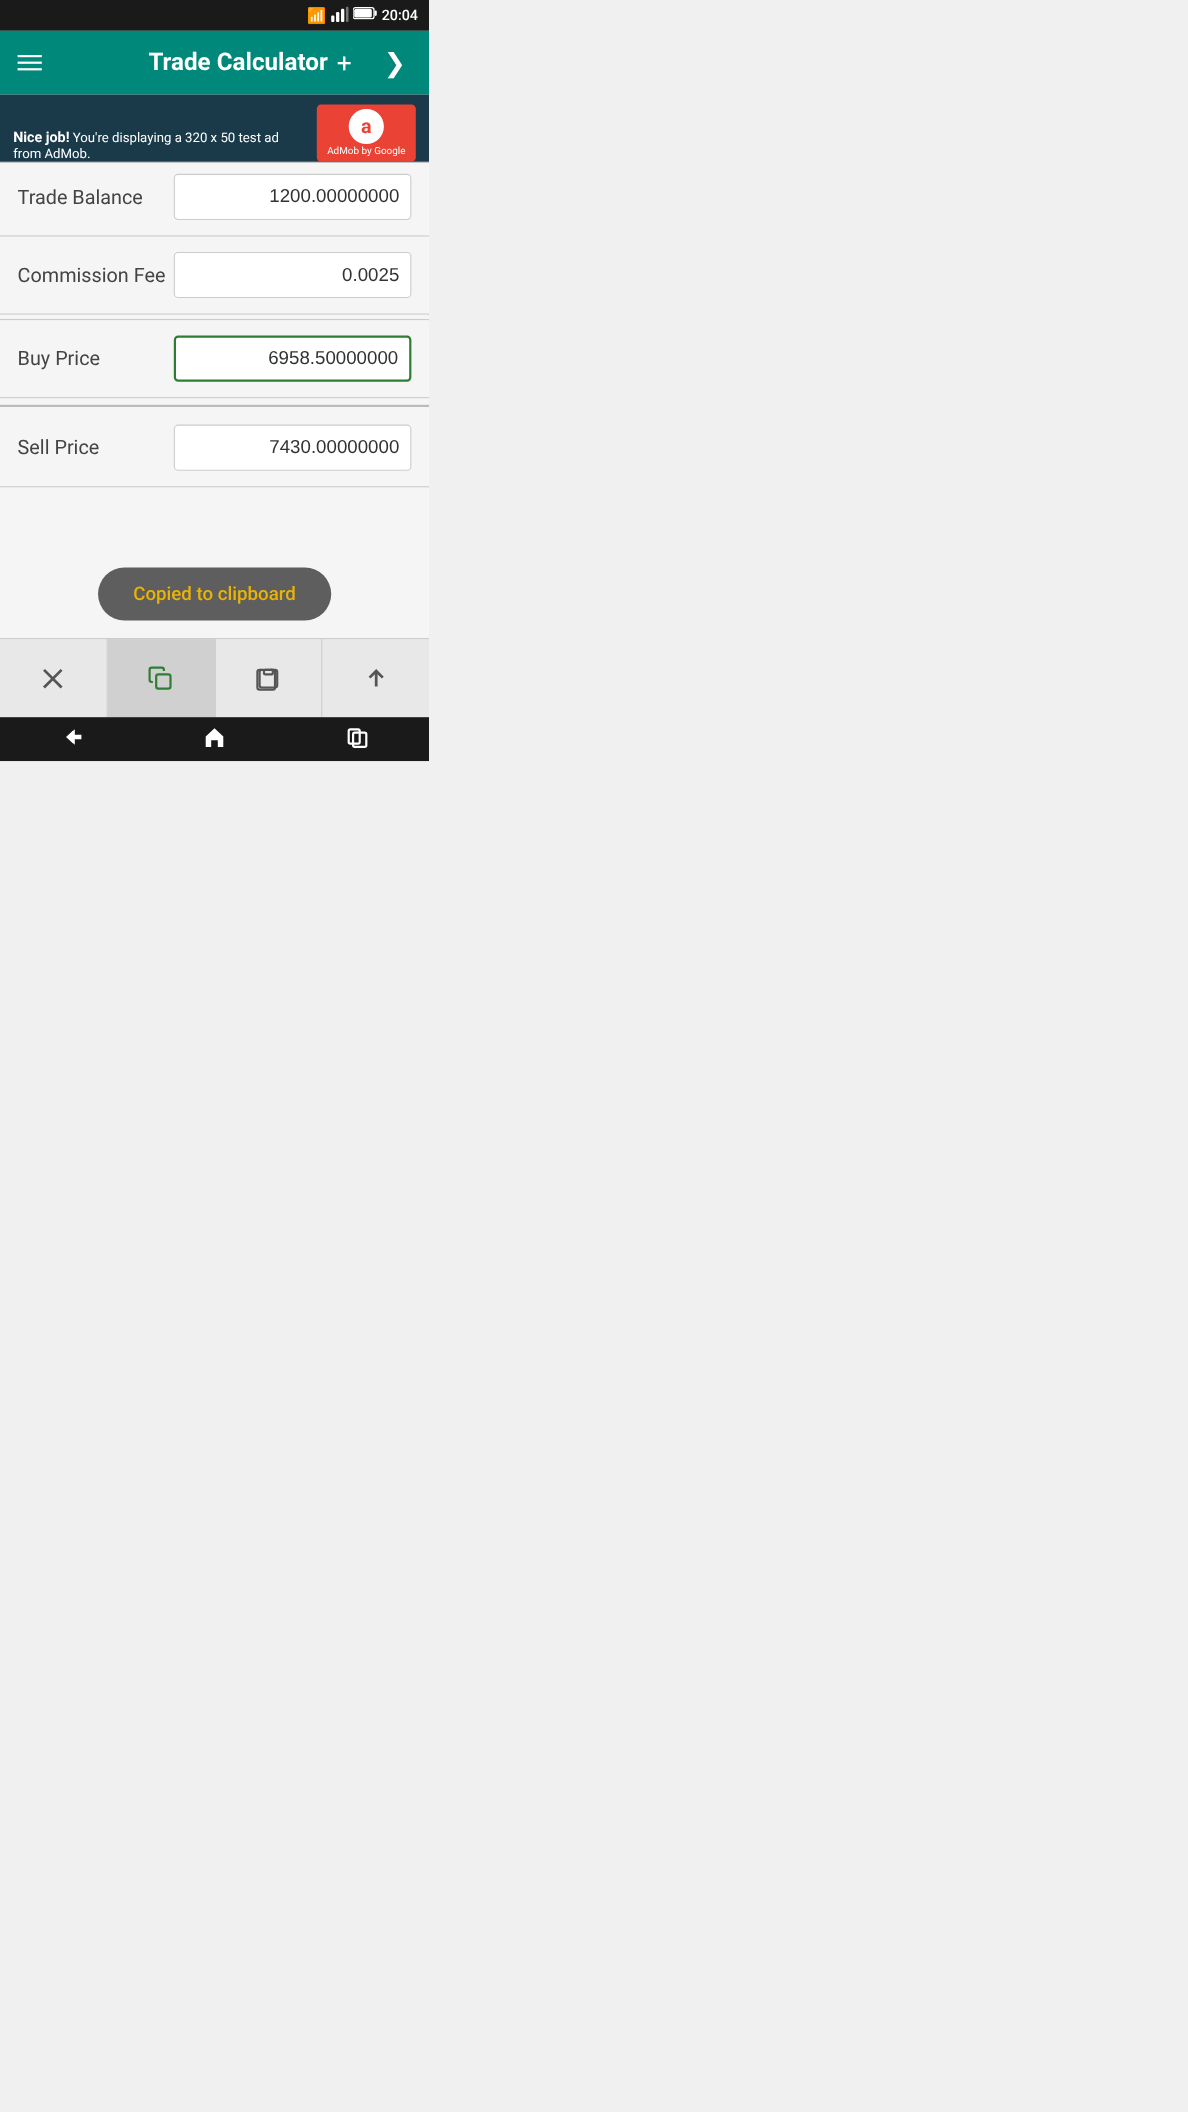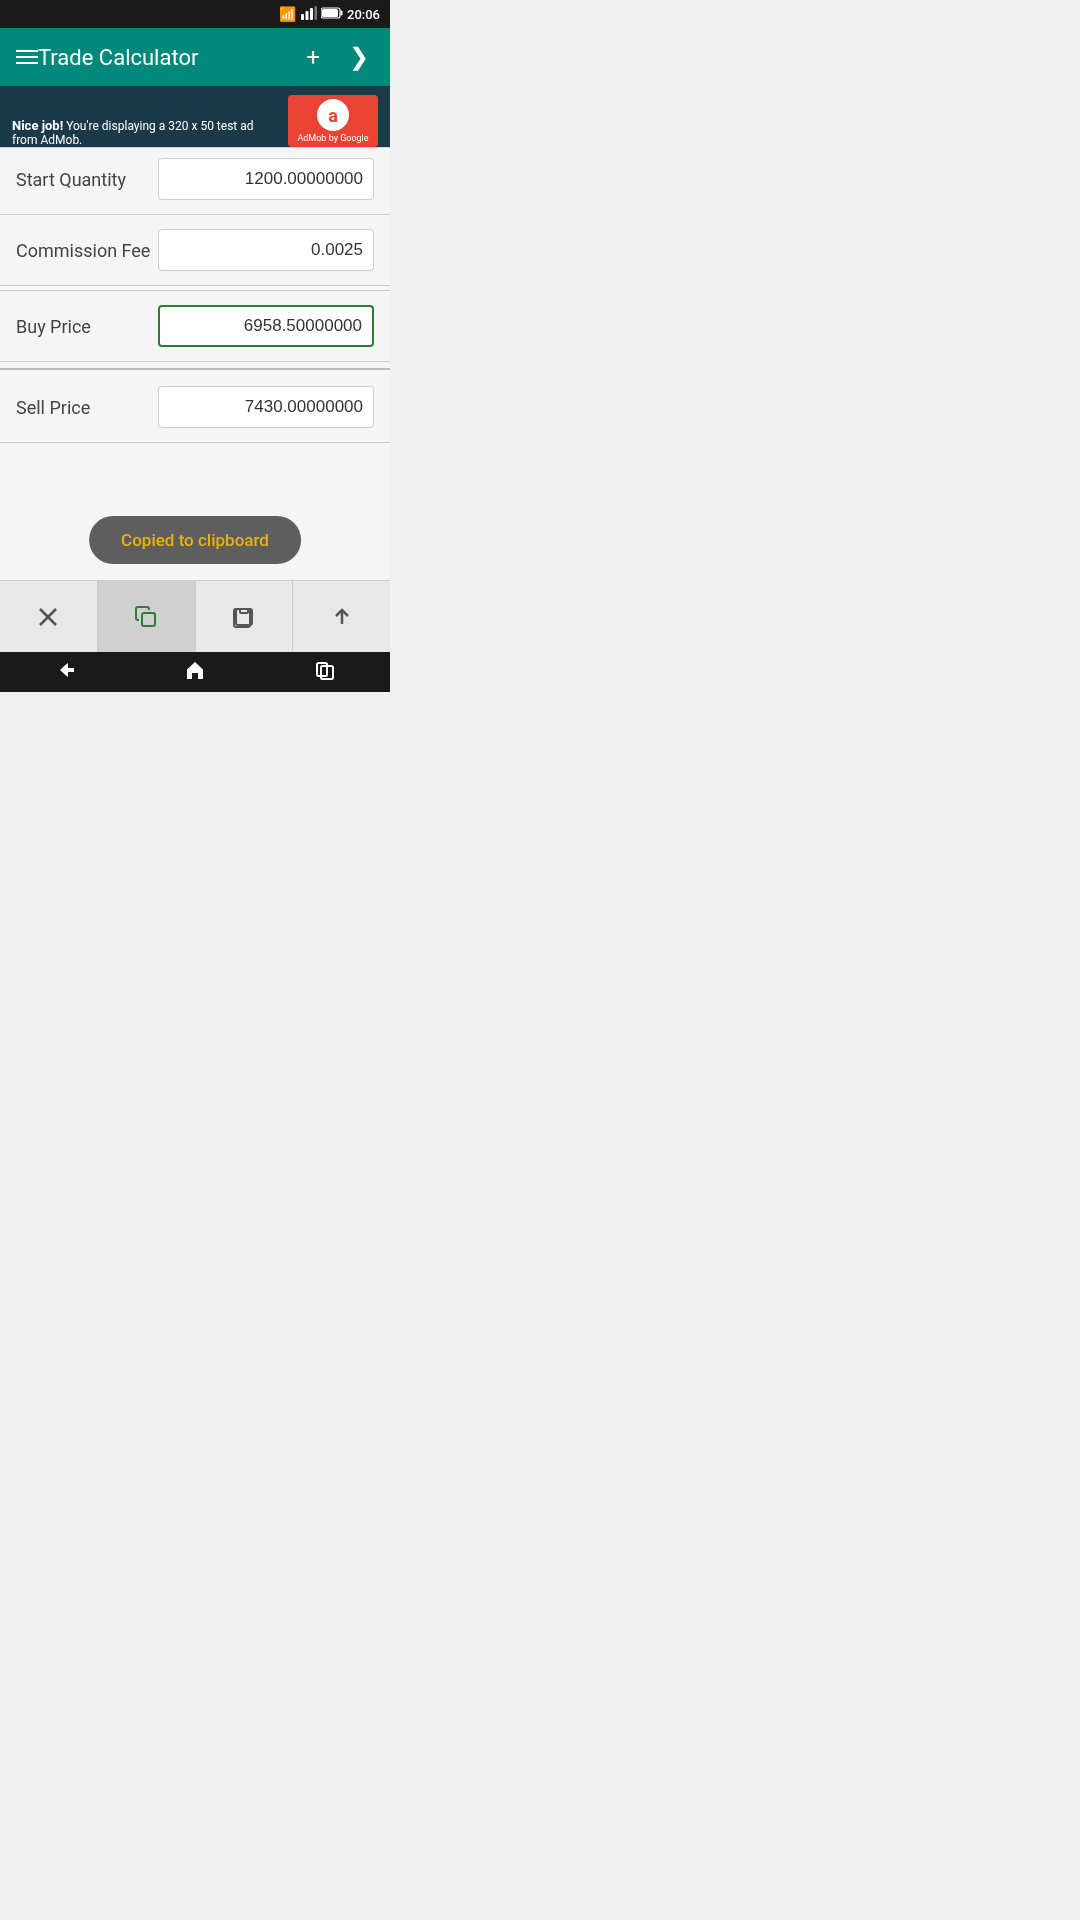--- a/index.html
+++ b/index.html
@@ -44,23 +44,23 @@
       background: #00897B;
       height: 58px;
       display: flex;
       align-items: center;
       padding: 0 16px;
       justify-content: space-between;
     }
     .app-bar-title {
       color: white;
       font-size: 22px;
-      font-weight: 400;
+      font-weight: 700;
       flex: 1;
-      text-align: left;
+      text-align: right;
     }
     .app-bar-icon {
       color: white;
       font-size: 24px;
       cursor: pointer;
       width: 30px;
       text-align: center;
     }
     .hamburger {
       display: flex;
@@ -246,21 +246,21 @@
         <rect x="13.5" y="0" width="2.5" height="14" rx="1" opacity="0.4"></rect>
       </svg>
     </span>
     <span class="battery-icon">
       <svg width="22" height="12" viewBox="0 0 22 12" fill="white">
         <rect x="0" y="1" width="19" height="10" rx="2" stroke="white" stroke-width="1.2" fill="none"></rect>
         <rect x="19.5" y="3.5" width="2" height="5" rx="1" fill="white"></rect>
         <rect x="1" y="2" width="16" height="8" rx="1.5" fill="white"></rect>
       </svg>
     </span>
-    <span class="status-time">20:06</span>
+    <span class="status-time">20:04</span>
   </div>
 </div>
 
 <div class="app-bar">
   <div class="hamburger">
     <span></span>
       <span></span>
       <span></span>
   </div>
   <div class="app-bar-title">Trade Calculator</div>
@@ -277,21 +277,21 @@
   <div class="admob-logo">
     <div class="admob-circle">a</div>
     <div class="admob-text">AdMob by Google</div>
   </div>
 </div>
 
 <div class="content">
 
   <div id="fields-group-1">
       <div class="form-row">
-        <div class="form-label">Start Quantity</div>
+        <div class="form-label">Trade Balance</div>
         <input type="text" class="form-input" readonly="" value="1200.00000000" style="">
       </div>
       <div class="divider"></div>
       <div class="form-row">
         <div class="form-label">Commission Fee</div>
         <input type="text" class="form-input" readonly="" value="0.0025" style="">
       </div>
       <div class="divider"></div>
       <div class="divider"></div>
       <div class="form-row">

